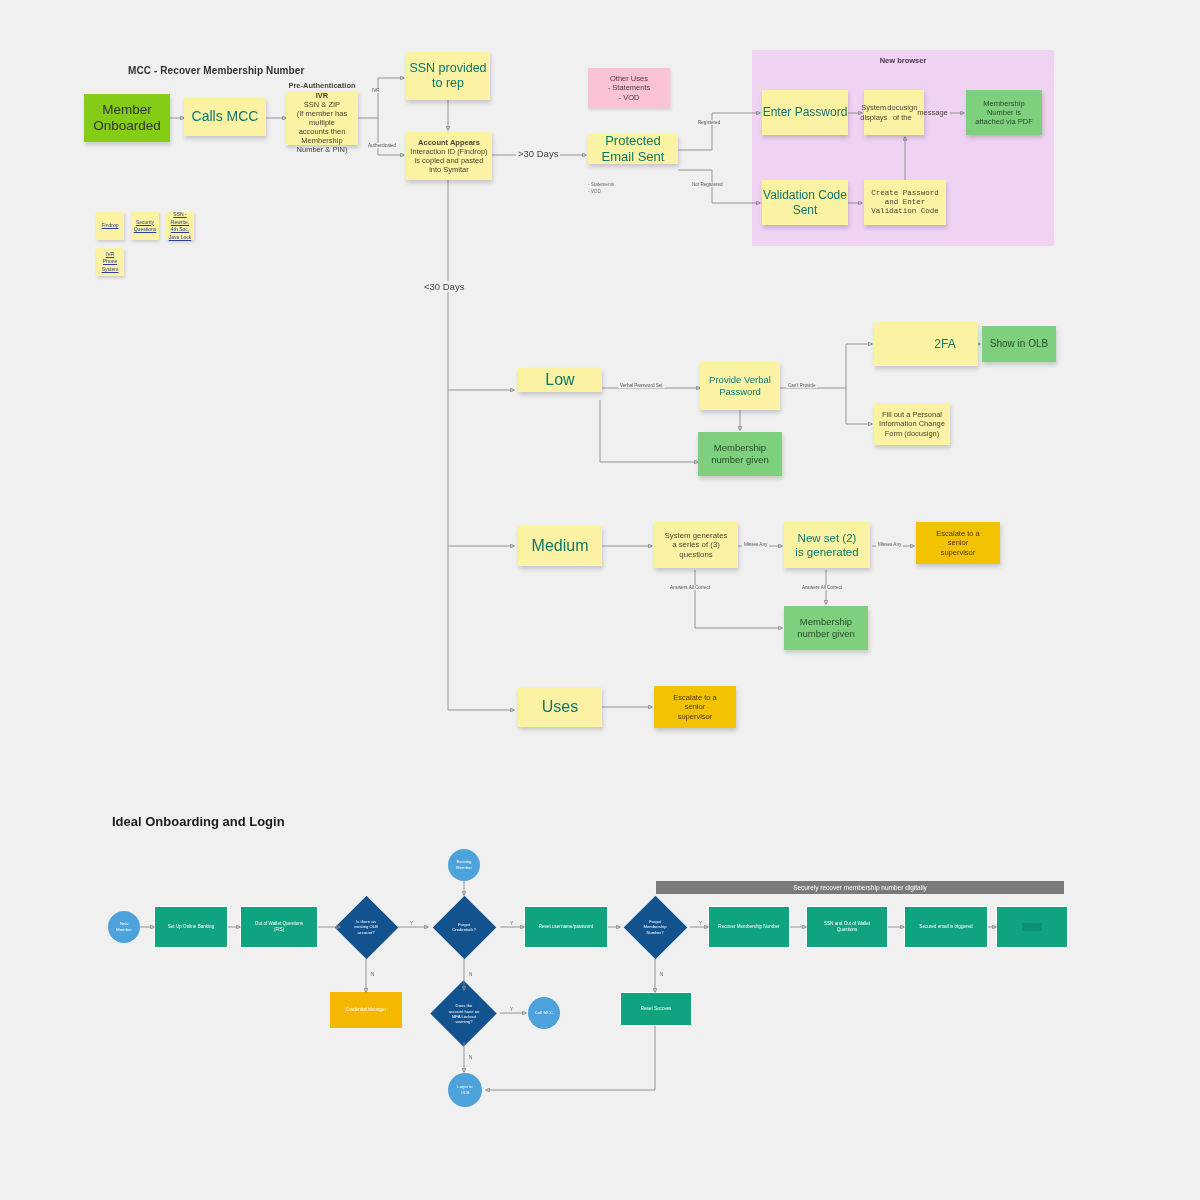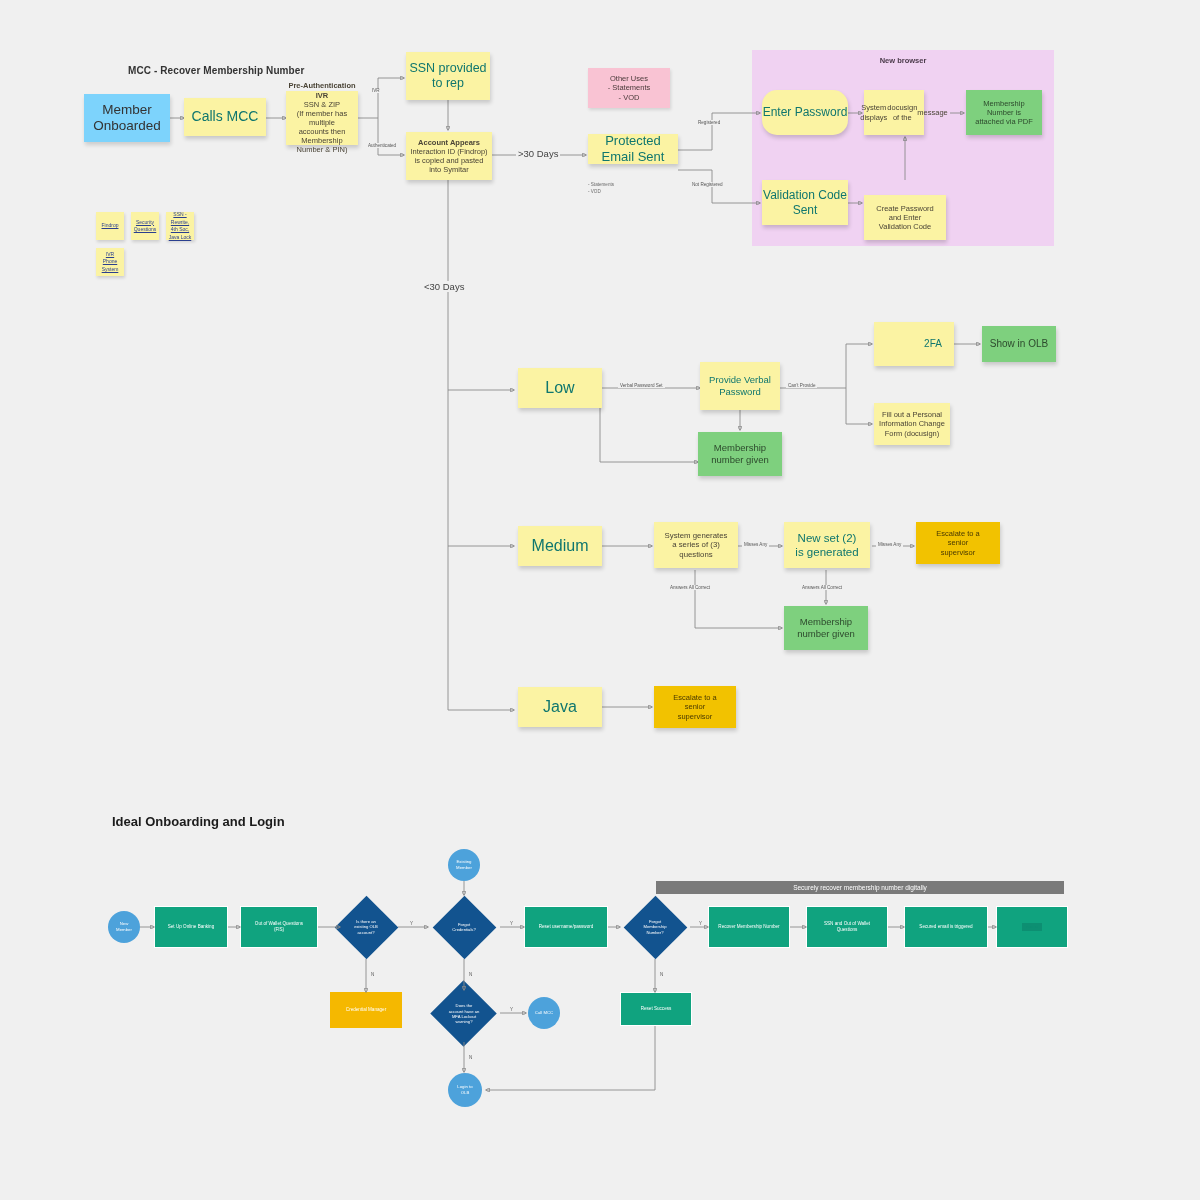--- a/index.html
+++ b/index.html
@@ -19,21 +19,21 @@
     text-align:center;line-height:1.22;
     color:#0f766e;
     z-index:5;
   }
   .sticky{
     background:#fbf3a3;
     box-shadow:1px 3px 4px rgba(0,0,0,.17);
   }
   .sticky-sm{font-size:7.5px;font-weight:700;color:#4a4436;}
   .blue-box{
-    background:#7dd3fc;
+    background:#84cc16;
     box-shadow:1px 3px 4px rgba(0,0,0,.15);
     font-size:13.5px;color:#333;
   }
   .green{
     background:#7ed07e;
     box-shadow:1px 3px 4px rgba(0,0,0,.17);
   }
   .orange{
     background:#f2c200;
     box-shadow:1px 3px 4px rgba(0,0,0,.17);
@@ -266,65 +266,65 @@
     <div>- VOD</div>
   </div>
 
   <div class="elabel" style="left:696px;top:120px;">Registered</div>
   <div class="elabel" style="left:690px;top:182px;">Not Registered</div>
 
   <div class="abs zone" style="left:752px;top:50px;width:302px;height:196px;">
     <div class="zone-title">New browser</div>
   </div>
 
-  <div class="abs node sticky" style="left:762px;top:90px;width:86px;height:45px;font-size:12px;flex-direction:column;border-radius:15px;">
+  <div class="abs node sticky" style="left:762px;top:90px;width:86px;height:45px;font-size:12px;flex-direction:column;">
     <span>Enter Password</span>
   </div>
   <div class="abs node sticky sticky-sm" style="left:864px;top:90px;width:60px;height:45px;flex-direction:row;font-weight:400;padding-left:20px;">
     <span>System displays</span>
     <span>docusign of the</span>
     <span>message</span>
   </div>
   <div class="abs node green" style="left:966px;top:90px;width:76px;height:45px;flex-direction:column;font-size:7.5px;color:#2d4a2d;">
     <span>Membership</span>
     <span>Number is</span>
     <span>attached via PDF</span>
   </div>
   <div class="abs node sticky" style="left:762px;top:180px;width:86px;height:45px;font-size:12px;flex-direction:column;">
     <span>Validation Code Sent</span>
   </div>
-  <div class="abs node sticky sticky-sm" style="left:864px;top:195px;width:82px;height:45px;flex-direction:column;font-weight:400;">
+  <div class="abs node sticky sticky-sm" style="left:864px;top:180px;width:82px;height:45px;flex-direction:column;font-weight:400;font-family:Liberation Mono, monospace;">
     <span>Create Password</span>
     <span>and Enter</span>
     <span>Validation Code</span>
   </div>
 
 
-  <div class="abs node sticky" style="left:518px;top:368px;width:84px;height:40px;font-size:16px;">
+  <div class="abs node sticky" style="left:518px;top:368px;width:84px;height:24px;font-size:16px;">
     <span>Low</span>
   </div>
   <div class="abs node sticky" style="left:518px;top:526px;width:84px;height:40px;font-size:16px;">
     <span>Medium</span>
   </div>
   <div class="abs node sticky" style="left:518px;top:687px;width:84px;height:40px;font-size:16px;">
-    <span>Java</span>
+    <span>Uses</span>
   </div>
 
   <div class="elabel" style="left:618px;top:383px;">Verbal Password Set</div>
   <div class="elabel" style="left:786px;top:383px;">Can't Provide</div>
 
   <div class="abs node sticky" style="left:700px;top:362px;width:80px;height:48px;font-size:9.5px;flex-direction:column;">
     <span>Provide Verbal</span>
     <span>Password</span>
   </div>
   <div class="abs node green" style="left:698px;top:432px;width:84px;height:44px;flex-direction:column;font-size:9.5px;color:#2d4a2d;">
     <span>Membership</span>
     <span>number  given</span>
   </div>
-  <div class="abs node sticky" style="left:874px;top:322px;width:80px;height:44px;font-size:10px;padding-left:38px;">
+  <div class="abs node sticky" style="left:874px;top:322px;width:104px;height:44px;font-size:12px;padding-left:38px;">
     <span>2FA</span>
   </div>
   <div class="abs node green" style="left:982px;top:326px;width:74px;height:36px;font-size:10px;color:#2d4a2d;">
     <span>Show in OLB</span>
   </div>
   <div class="abs node sticky sticky-sm" style="left:874px;top:403px;width:76px;height:42px;flex-direction:column;font-weight:400;">
     <span>Fill out a Personal</span>
     <span>Information Change</span>
     <span>Form (docusign)</span>
   </div>

